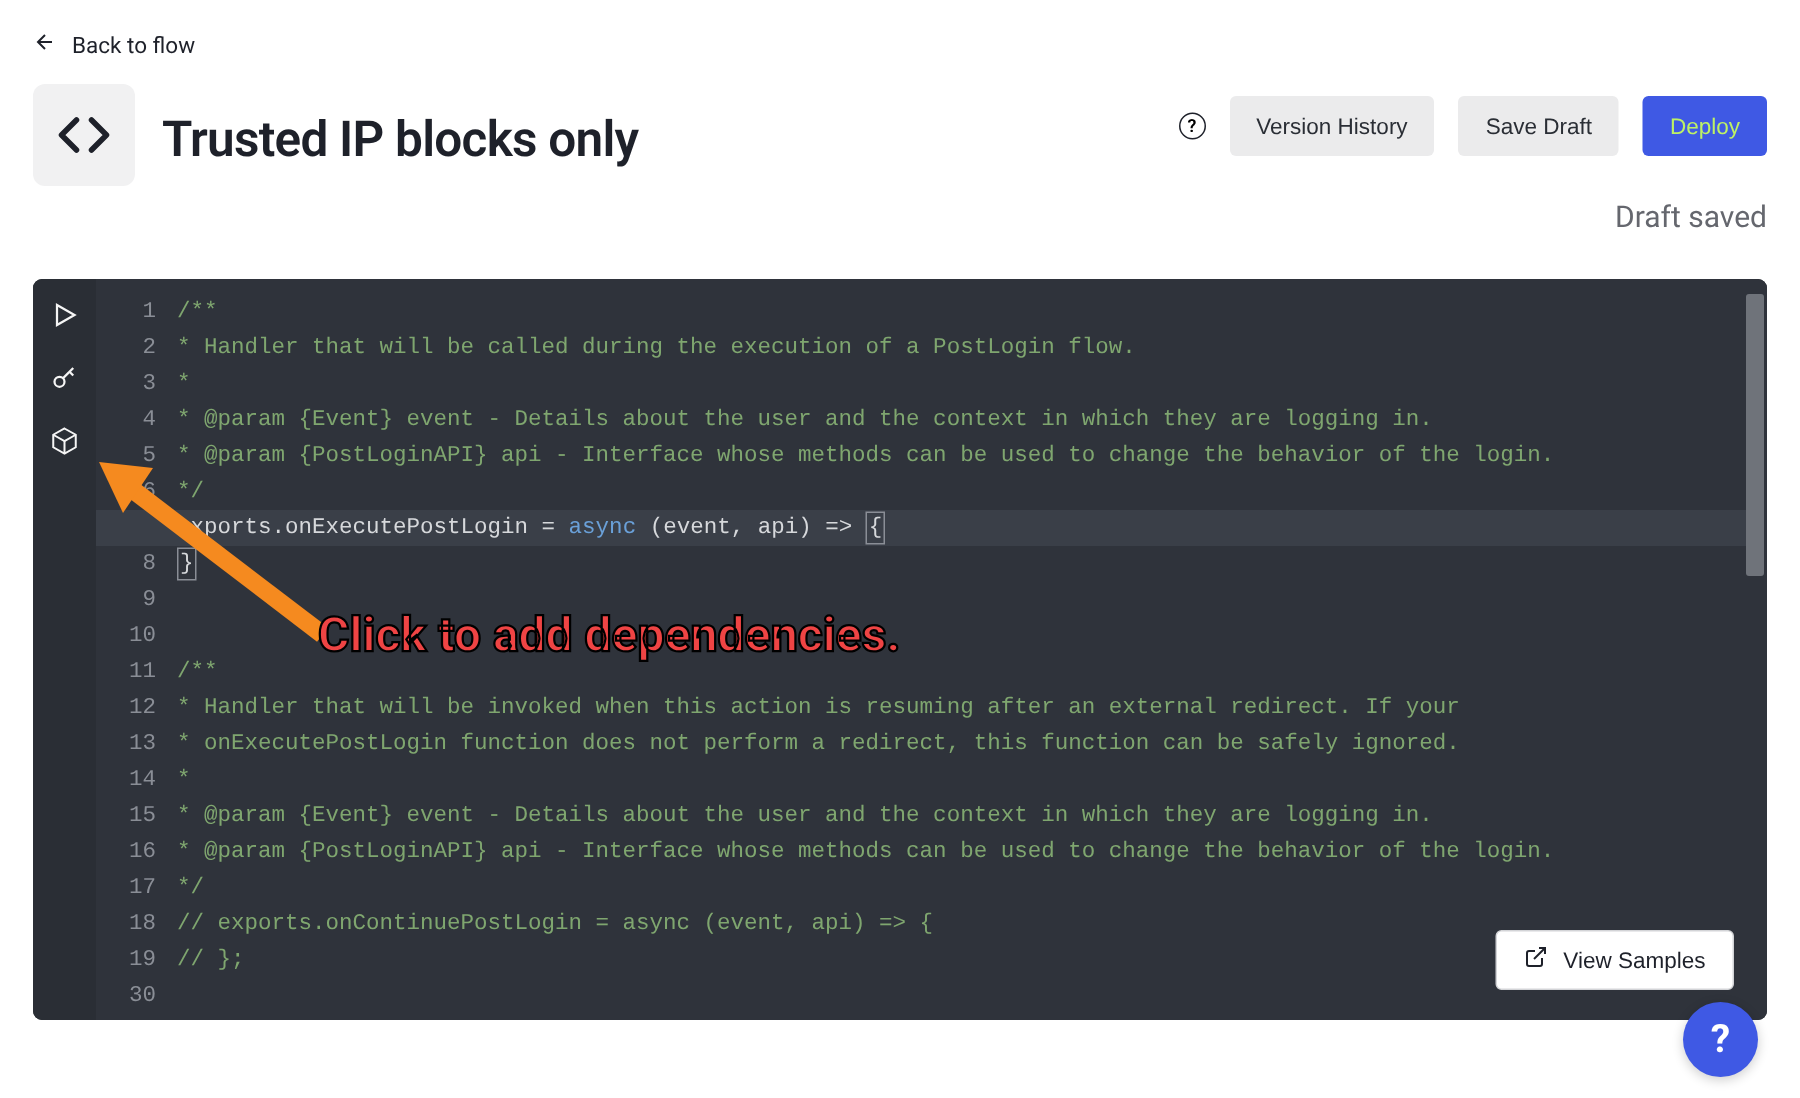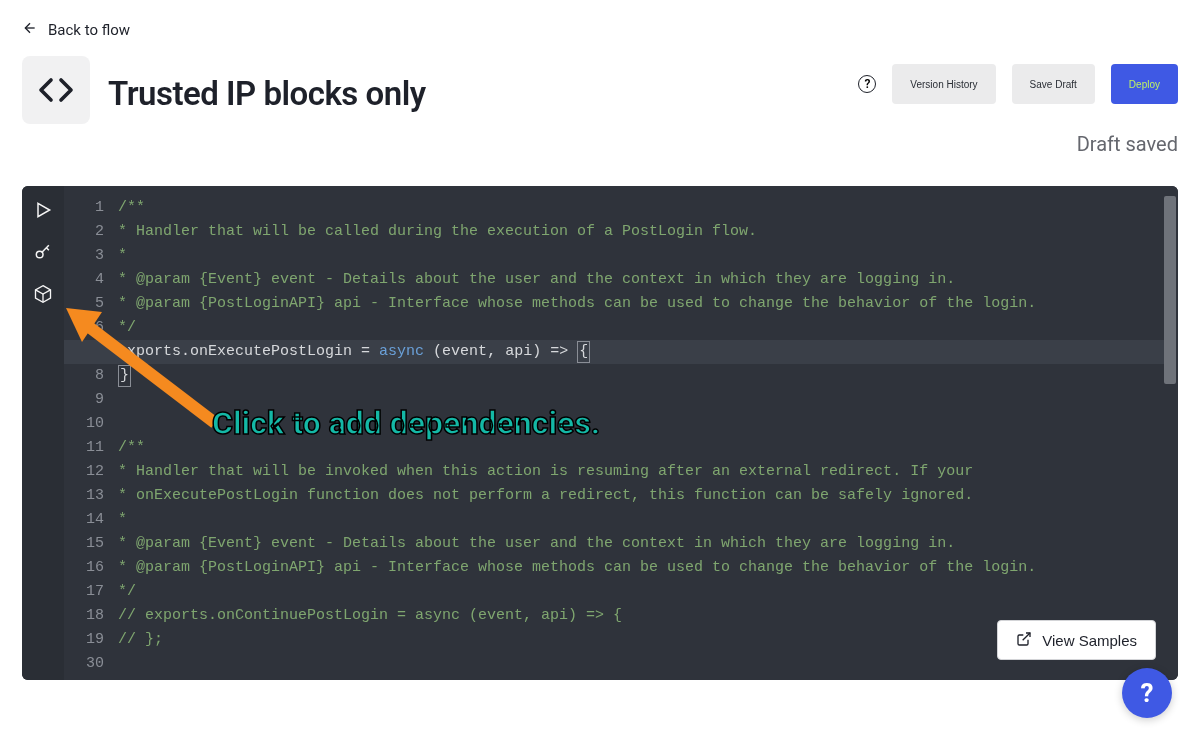--- a/index.html
+++ b/index.html
@@ -58,21 +58,21 @@
     border: 1.2px solid #1e212a;
     border-radius: 50%;
     display: flex; align-items: center; justify-content: center;
     font-size: 12px; font-weight: 600;
     cursor: pointer;
   }
   .btn {
     height: 40px;
     padding: 0 18px;
     border-radius: 4px;
-    font-size: 10px;
+    font-size: 15px;
     font-weight: 500;
     border: none;
     cursor: pointer;
   }
   .btn-secondary { background: #ebebec; color: #2a2e35; }
   .btn-primary { background: #3f59e4; color: #bef264; }
   .status-row {
     text-align: right;
     padding: 8px 22px 0;
     font-size: 20px;
@@ -182,21 +182,21 @@
   }
   .annot-arrow {
     position: absolute;
     pointer-events: none;
     z-index: 5;
   }
   .annot-text {
     position: absolute;
     font-size: 32px;
     font-weight: 800;
-    color: #14b8a6;
+    color: #ef4444;
     -webkit-text-stroke: 1.5px #000;
     text-stroke: 1.5px #000;
     pointer-events: none;
     z-index: 5;
     white-space: nowrap;
   }
 </style>
 </head>
 <body>
 

